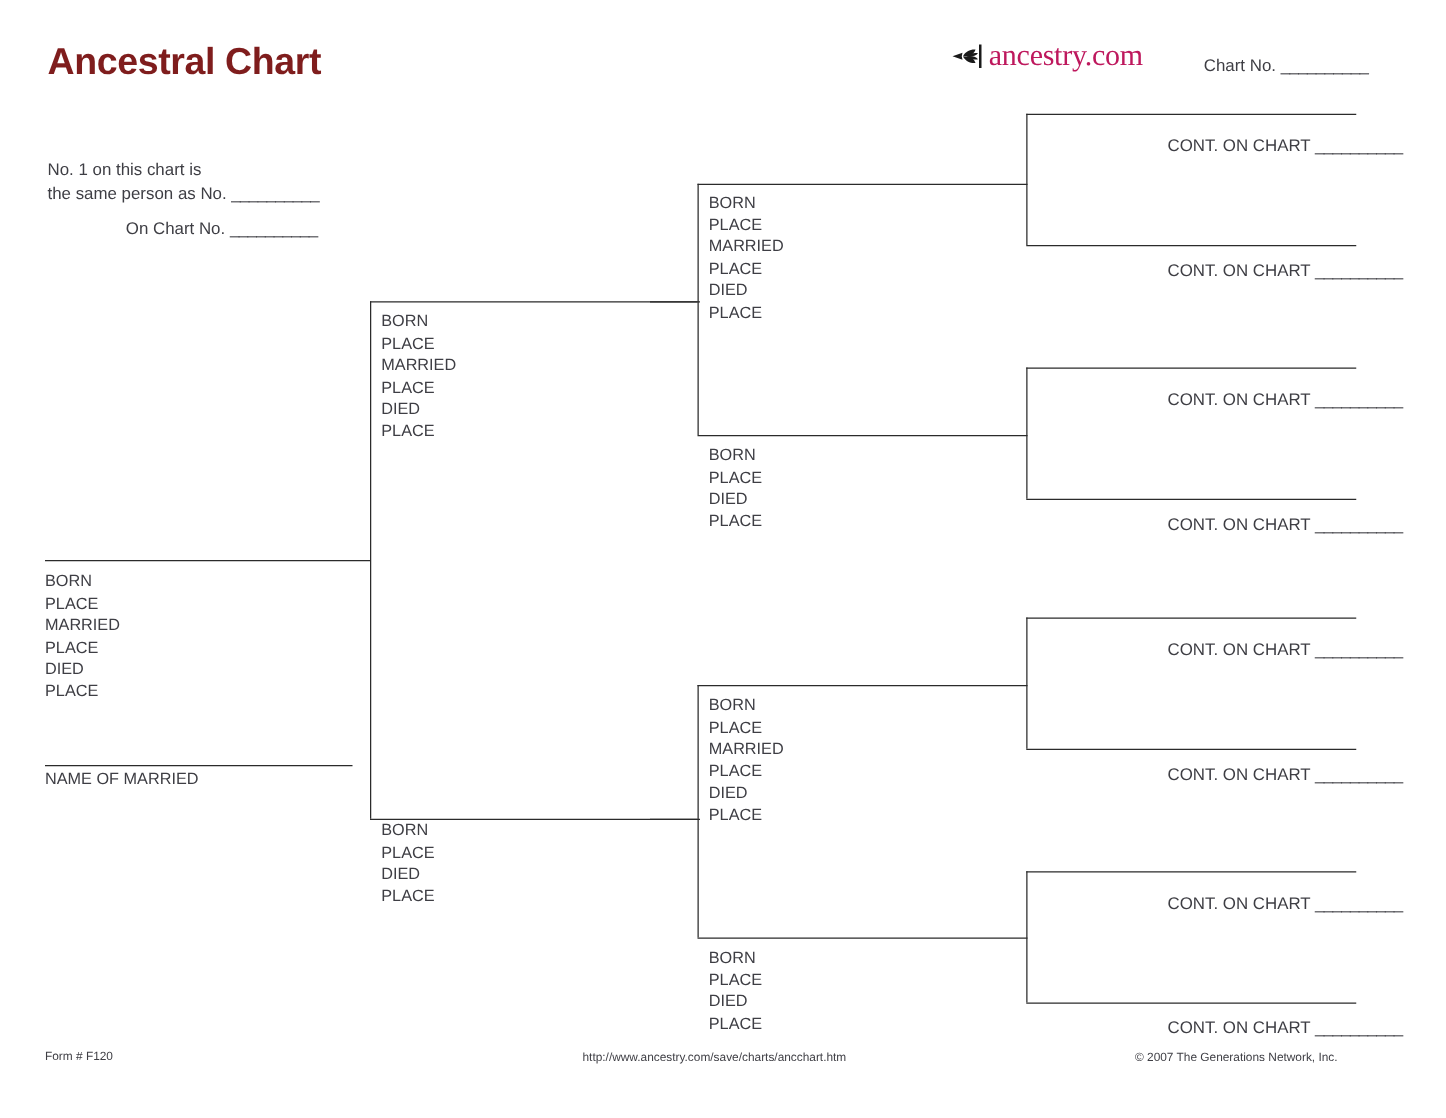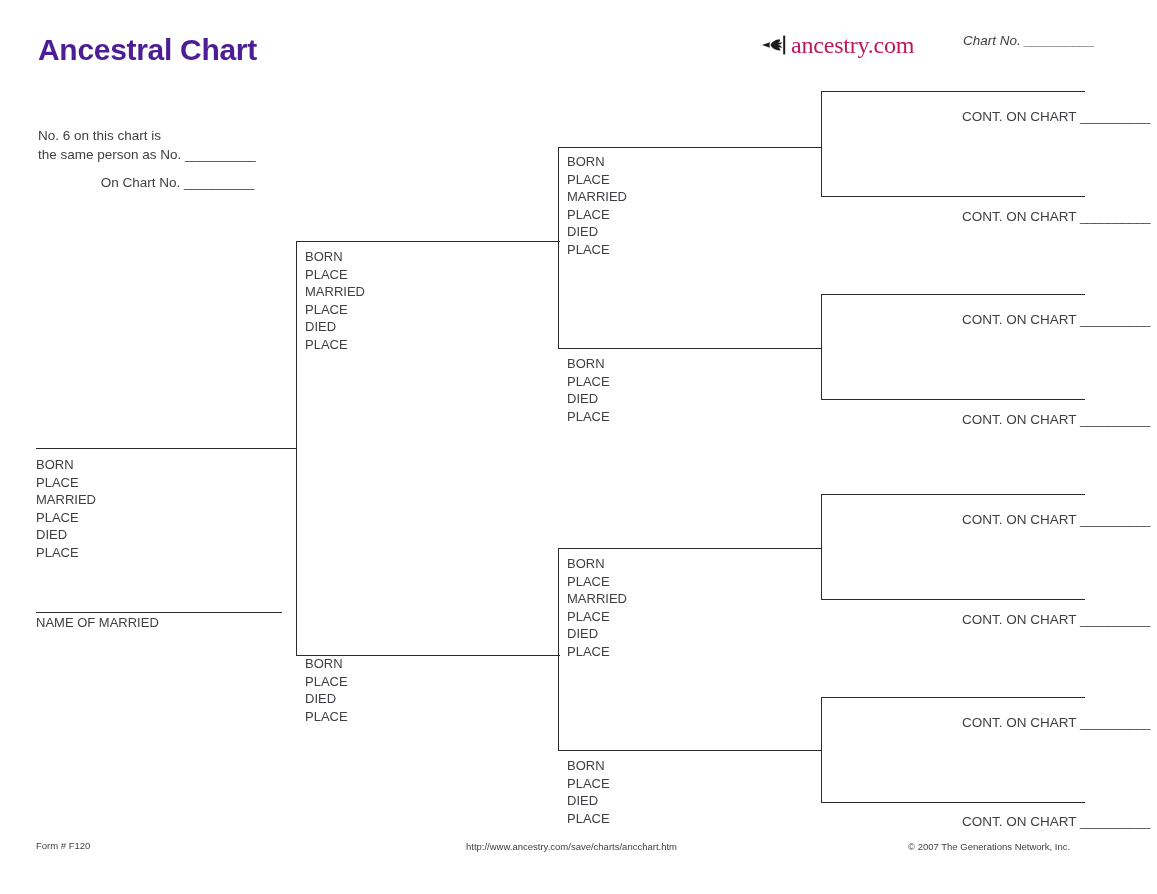--- a/index.html
+++ b/index.html
@@ -19,21 +19,21 @@
   }
 
   
   #chart-title {
     position: absolute;
     left: 38px;
     top: 33px;
     font-size: 30px;
     font-weight: bold;
     letter-spacing: -0.3px;
-    color: #4c1d95;
+    color: #7f1d1d;
   }
   #brand {
     position: absolute;
     left: 760px;
     top: 31px;
     display: flex;
     align-items: center;
     height: 28px;
   }
   #brand .leaf-glyph {
@@ -44,24 +44,23 @@
   #brand .wordmark {
     font-family: "Liberation Serif", serif;
     font-size: 24px;
     color: #be185d;
     letter-spacing: -0.2px;
     margin-left: 1px;
   }
   #chart-no {
     position: absolute;
     left: 963px;
-    top: 33px;
-    font-size: 13.5px;
-    white-space: nowrap;
-    font-style: italic;
+    top: 45px;
+    font-size: 13.5px;
+    white-space: nowrap;
   }
 
   
   #same-person-note {
     position: absolute;
     left: 38px;
     top: 126px;
     font-size: 13.5px;
     line-height: 19px;
     white-space: nowrap;
@@ -97,21 +96,20 @@
   }
   .caption {
     position: absolute;
     font-size: 13px;
     white-space: nowrap;
   }
   .cont-label {
     position: absolute;
     font-size: 13.5px;
     white-space: nowrap;
-    margin-left: 28px;
   }
 
   
   #footer-form {
     position: absolute;
     left: 36px;
     top: 840px;
     font-size: 9.5px;
   }
   #footer-url {
@@ -148,21 +146,21 @@
       </svg>
     </span>
     <span class="wordmark">ancestry.com</span>
   </div>
 
   <div id="chart-no">
     <span>Chart No. </span><span class="blank-rule">__________</span>
   </div>
 
   <div id="same-person-note">
-    <div>No. 6 on this chart is</div>
+    <div>No. 1 on this chart is</div>
     <div><span>the same person as No. </span><span class="blank-rule">__________</span></div>
   </div>
   <div id="on-chart-note">
     <span>On Chart No. </span><span class="blank-rule">__________</span>
   </div>
 
   <div class="hline" style="left:36px; top:448px; width:260px;"></div>
   <div class="fieldlist" style="left:36px; top:456px;">
     <div>BORN</div>
     <div>PLACE</div>

